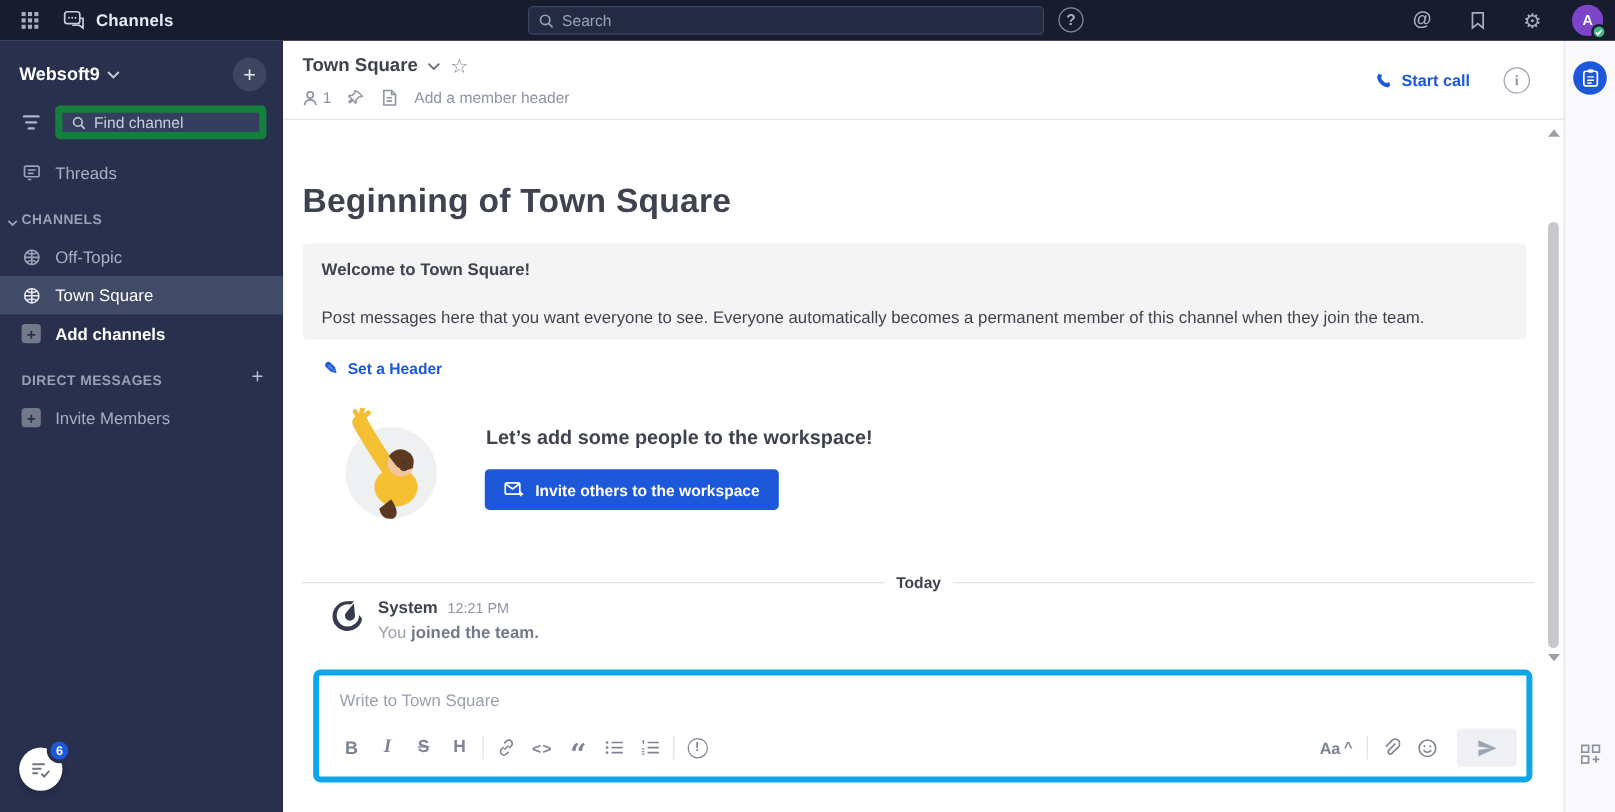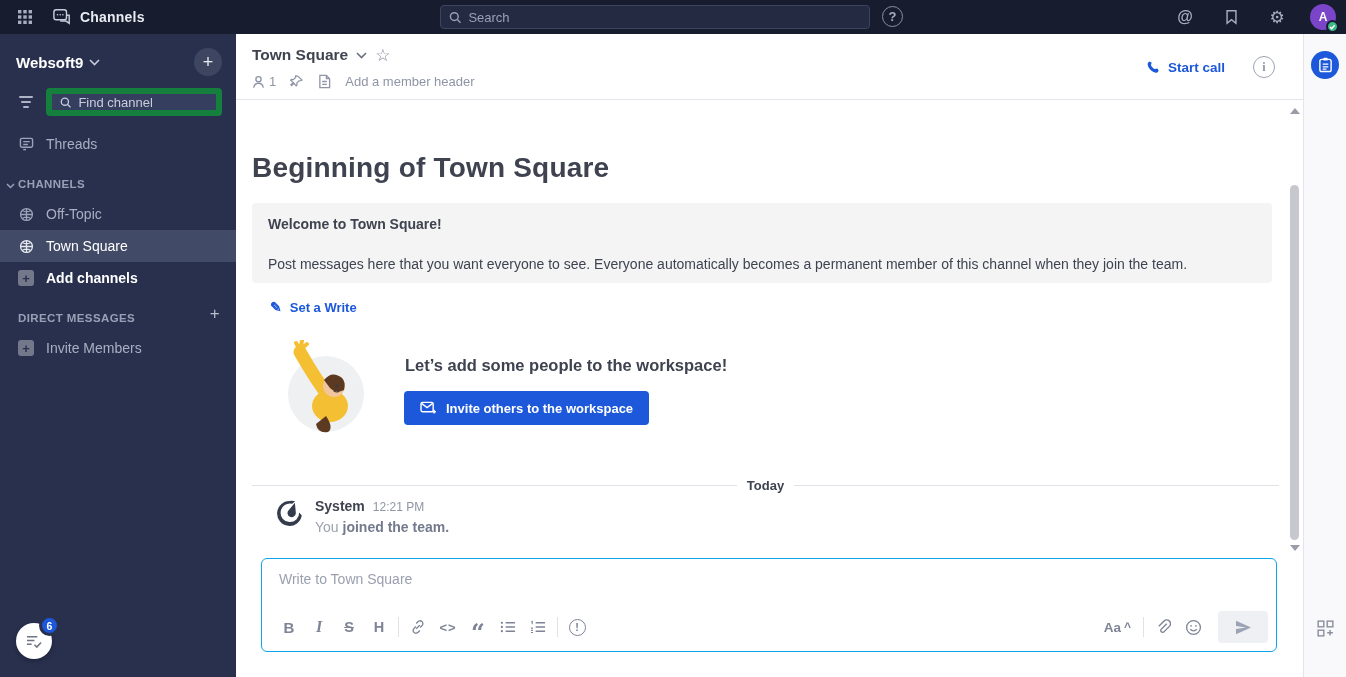--- a/index.html
+++ b/index.html
@@ -83,21 +83,21 @@
   .date-divider .lbl { font-size:13px; font-weight:bold; color:#3F4350; }
   .sysmsg { position:absolute; left:40px; top:398px; display:flex; gap:12px; }
   .sys-avatar { width:27px; height:27px; margin-top:2px; }
   .sys-head { display:flex; align-items:baseline; gap:8px; }
   .sys-name { font-size:14px; font-weight:bold; color:#3F4350; }
   .sys-time { font-size:12px; color:#8F95A6; }
   .sys-body { margin-top:5px; font-size:14px; color:#9CA1AF; }
   .sys-body b { color:#737A8C; font-weight:bold; }
 
   
-  .composer { position:absolute; left:25px; right:26px; bottom:25px; height:94px; border:1px solid #0ea5e9; border-radius:6px; background:#fff; }
+  .composer { position:absolute; left:25px; right:26px; bottom:25px; height:94px; border:5px solid #0ea5e9; border-radius:6px; background:#fff; }
   .composer input { position:absolute; left:17px; top:12px; right:17px; border:none; outline:none; font-size:14px; color:#3F4350; font-family:inherit; }
   .composer input::placeholder { color:#9AA0B0; }
   .tb-row { position:absolute; left:12px; right:8px; bottom:7px; height:34px; display:flex; align-items:center; }
   .tico { width:30px; height:28px; display:flex; align-items:center; justify-content:center; color:#7E8496; font-size:14.5px; border-radius:4px; cursor:pointer; }
   .tico.b { font-weight:bold; font-size:15px; }
   .tico.i { font-style:italic; font-family:"Liberation Serif",serif; font-weight:bold; font-size:16px; }
   .tico.s { text-decoration:line-through; font-weight:bold; }
   .tico.h { font-weight:bold; }
   .tico.code { font-weight:bold; font-size:13px; letter-spacing:1px; }
   .tico.quote { font-family:"DejaVu Serif",serif; font-weight:bold; font-size:24px; line-height:.2; padding-top:12px; }
@@ -330,21 +330,21 @@
     <div class="content">
       <h1 class="intro-title">Beginning of Town Square</h1>
 
       <div class="welcome-card">
         <div class="welcome-title">Welcome to Town Square!</div>
         <div class="welcome-body">Post messages here that you want everyone to see. Everyone automatically becomes a permanent member of this channel when they join the team.</div>
       </div>
 
       <div class="set-header">
         <span class="pencil">✎</span>
-        <span>Set a Write</span>
+        <span>Set a Header</span>
       </div>
 
       <div class="invite-illo">
         <svg width="92" height="96" viewBox="0 0 92 96">
           <circle cx="48" cy="54" r="38" fill="#EEF0F2"></circle>
           <path d="M52 58 C44 48 30 26 22 12" stroke="#F5BF34" stroke-width="13" stroke-linecap="round" fill="none"></path>
           <path d="M22 10 l-4 -7 M22 10 l2 -9 M22 10 l7 -6" stroke="#F5BF34" stroke-width="4" stroke-linecap="round"></path>
           <ellipse cx="52" cy="66" rx="18" ry="16" fill="#F5BF34"></ellipse>
           <circle cx="56" cy="46" r="11" fill="#F2C59C"></circle>
           <path d="M46 40 q8 -10 18 -2 q4 4 2 12 q-8 4 -14 -2 z" fill="#5C3A22"></path>

